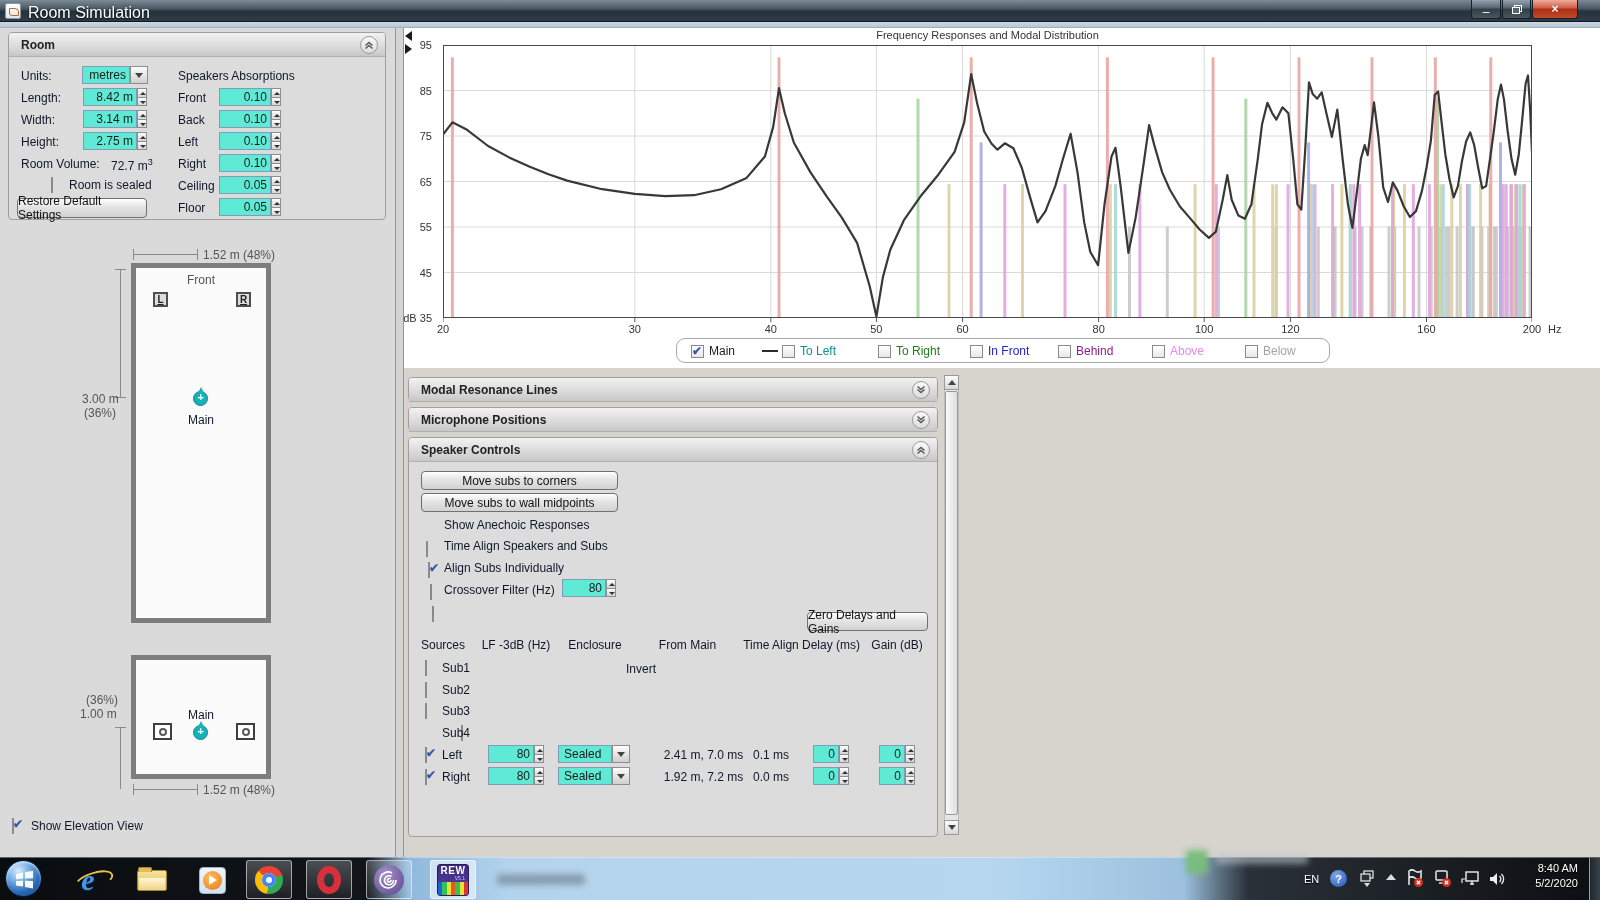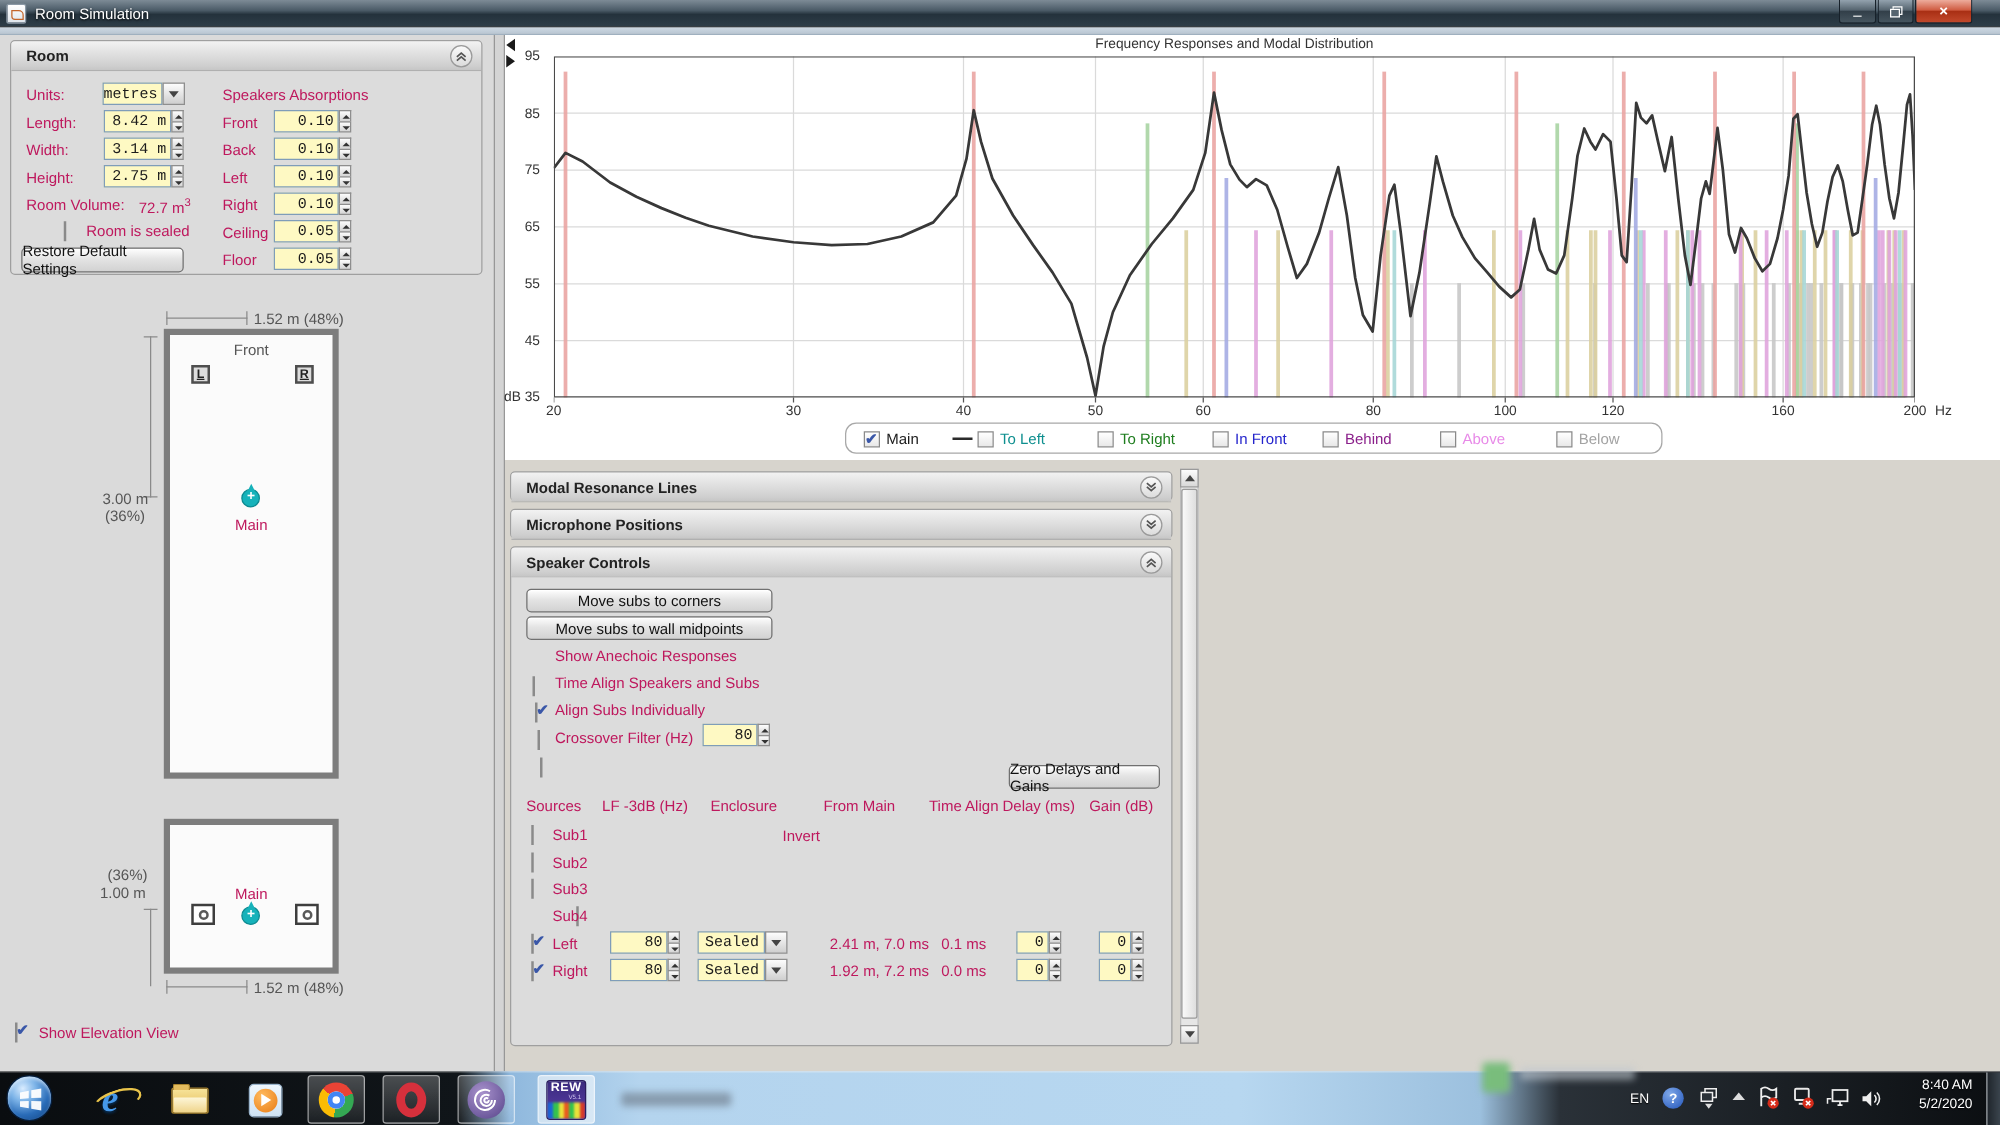--- a/index.html
+++ b/index.html
@@ -11,54 +11,54 @@
   
   #titlebar { left:0; top:0; width:1600px; height:22px;
     background:linear-gradient(#7d8b96 0%, #4a5a66 40%, #24323c 55%, #2e3d48 100%);
     border-bottom:1px solid #11181e; }
   #titlebar-strip { left:0; top:22px; width:1600px; height:6px;
     background:linear-gradient(#cdd8e2,#b9c6d2); border-bottom:1px solid #9fb0bf;}
   .app-icon { left:5px; top:3px; width:16px; height:16px; background:linear-gradient(#ffffff,#dfe6ec);
     border:1px solid #8a98a5; border-radius:2px; }
   .app-icon::after { content:""; position:absolute; left:3px; top:4px; width:8px; height:6px;
     border:1.5px solid #c4652a; border-top-right-radius:4px; border-bottom-left-radius:3px; }
-  #window-title { left:28px; top:4px; color:#fff; font-size:12px; text-shadow:0 1px 2px #000; }
+  #window-title { left:28px; top:4px; color:#fff; font-size:16px; text-shadow:0 1px 2px #000; }
   .wbtn { top:0; height:19px; border:1px solid #17212a; border-top:none; border-radius:0 0 3px 3px;
     background:linear-gradient(#93a2ae 0%, #55646f 45%, #323f49 50%, #46555f 100%);
     color:#fff; display:flex; align-items:center; justify-content:center; font-size:12px; }
   .wbtn.close { background:linear-gradient(#edac9c 0%, #cf5b41 45%, #a92f14 50%, #c2492c 100%); }
   .restore-glyph { width:9px; height:8px; position:relative; }
   .restore-glyph::before { content:""; position:absolute; left:2px; top:0; width:6px; height:5px; border:1px solid #fff; }
   .restore-glyph::after { content:""; position:absolute; left:0; top:2px; width:6px; height:5px; border:1px solid #fff; background:#55646f; }
 
   
   .panelbox { background:#dcdcdc; border:1px solid #9f9f9f; border-radius:4px; }
   .panel-hdr { left:0; top:0; right:0; height:24px; border-radius:3px 3px 0 0;
     background:linear-gradient(#f2f2f2,#cfcfcf 85%,#c6c6c6); border-bottom:1px solid #b0b0b0;
     display:flex; align-items:center; }
   .panel-hdr .ttl { margin-left:12px; font-weight:bold; font-size:12px; color:#222; }
   .chev { position:absolute; right:7px; top:3px; width:18px; height:18px; border:1px solid #9a9a9a;
     border-radius:50%; background:linear-gradient(#fafafa,#dcdcdc); display:flex; align-items:center; justify-content:center; }
-  .tfield { background:#fef9c3; border:1px solid #7f9db9; height:18px; display:flex; align-items:center; font-size:12px;font-family:Liberation Mono, monospace; }
+  .tfield { background:#5eead4; border:1px solid #7f9db9; height:18px; display:flex; align-items:center; font-size:12px; }
   .tfield.num { justify-content:flex-end; padding-right:3px; }
   .spin { width:10px; height:18px; display:flex; flex-direction:column; }
   .spin span { flex:1; background:linear-gradient(#fdfdfd,#d4d4d4); border:1px solid #8e8e8e; position:relative; }
   .spin span:first-child { border-bottom:none; }
   .spin span::after { content:""; position:absolute; left:2px; }
   .spin span.up::after { top:3px; border-left:3px solid transparent; border-right:3px solid transparent; border-bottom:3px solid #333; }
   .spin span.dn::after { top:3px; border-left:3px solid transparent; border-right:3px solid transparent; border-top:3px solid #333; }
   .ddbtn { width:18px; height:18px; background:linear-gradient(#fdfdfd,#cfcfcf); border:1px solid #8e8e8e;
     display:flex; align-items:center; justify-content:center; }
   .ddbtn::after { content:""; border-left:4px solid transparent; border-right:4px solid transparent; border-top:5px solid #444; }
   .cb { width:13px; height:13px; background:linear-gradient(#fff,#e8e8e8); border:1px solid #8a8a8a; position:relative; }
   .cb.checked::after { content:"\2714"; position:absolute; left:0px; top:-2px; color:#3a57a8; font-size:12px; font-weight:bold; }
   .btn { background:linear-gradient(#fefefe,#e4e4e4 45%,#d2d2d2); border:1px solid #707070; border-radius:4px;
     display:flex; align-items:center; justify-content:center; font-size:12px; color:#111;
     box-shadow:inset 0 1px 0 #fff; }
-  .lbl { font-size:12px; color:#be185d; white-space:nowrap; }
+  .lbl { font-size:12px; color:#0f172a; white-space:nowrap; }
   .dim { background:#8a8a8a; }
   .dimtxt { color:#555; font-size:12px; white-space:nowrap; }
 
   
   #left-pane { left:0; top:28px; width:395px; height:829px; background:#dadada; }
   #pane-divider { left:395px; top:28px; width:9px; height:829px; background:#d4d4d4;
     border-left:1px solid #979797; border-right:1px solid #979797; }
   .roombox { border:5px solid #7d7d7d; background:#fbfbfb; }
   .spk { width:15px; height:15px; background:#ddd; border:2px solid #4e4e4e; display:flex; align-items:center;
     justify-content:center; font-size:10px; font-weight:bold; color:#222; text-decoration:underline; }

